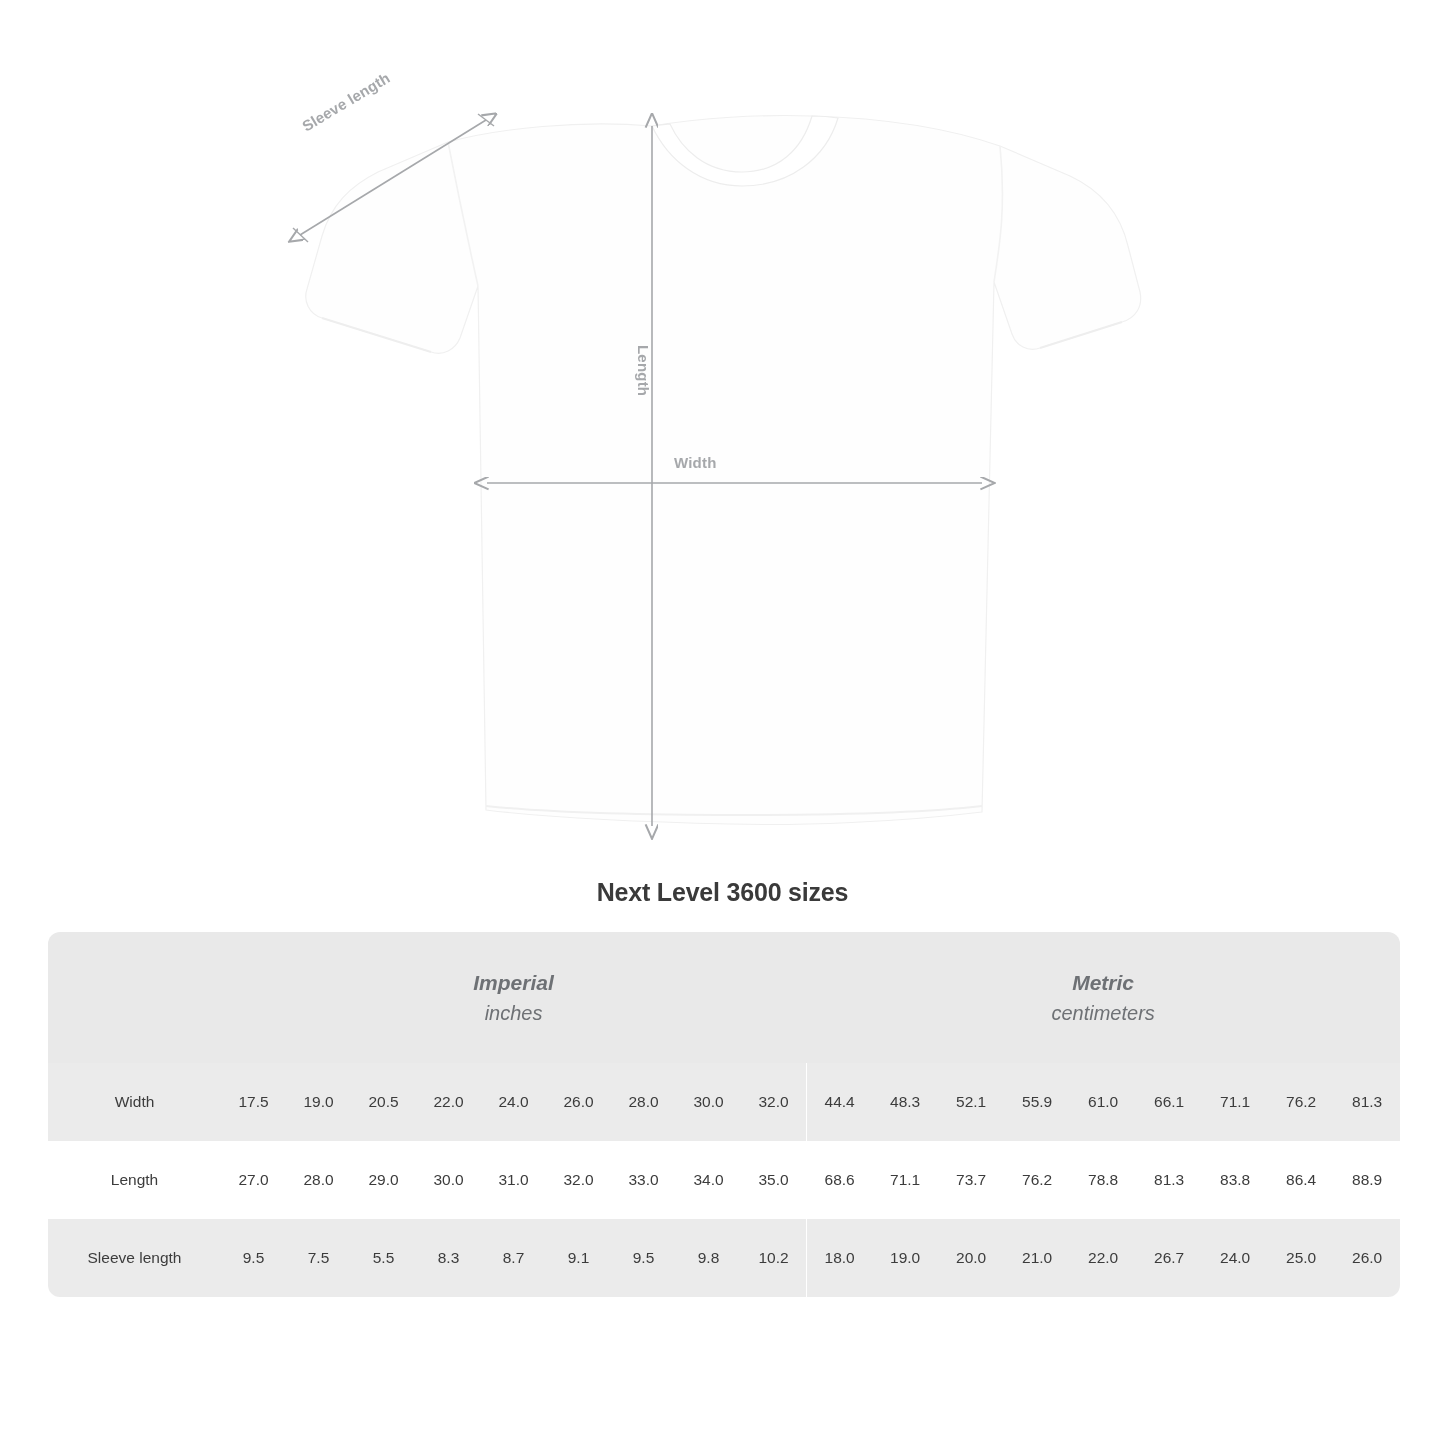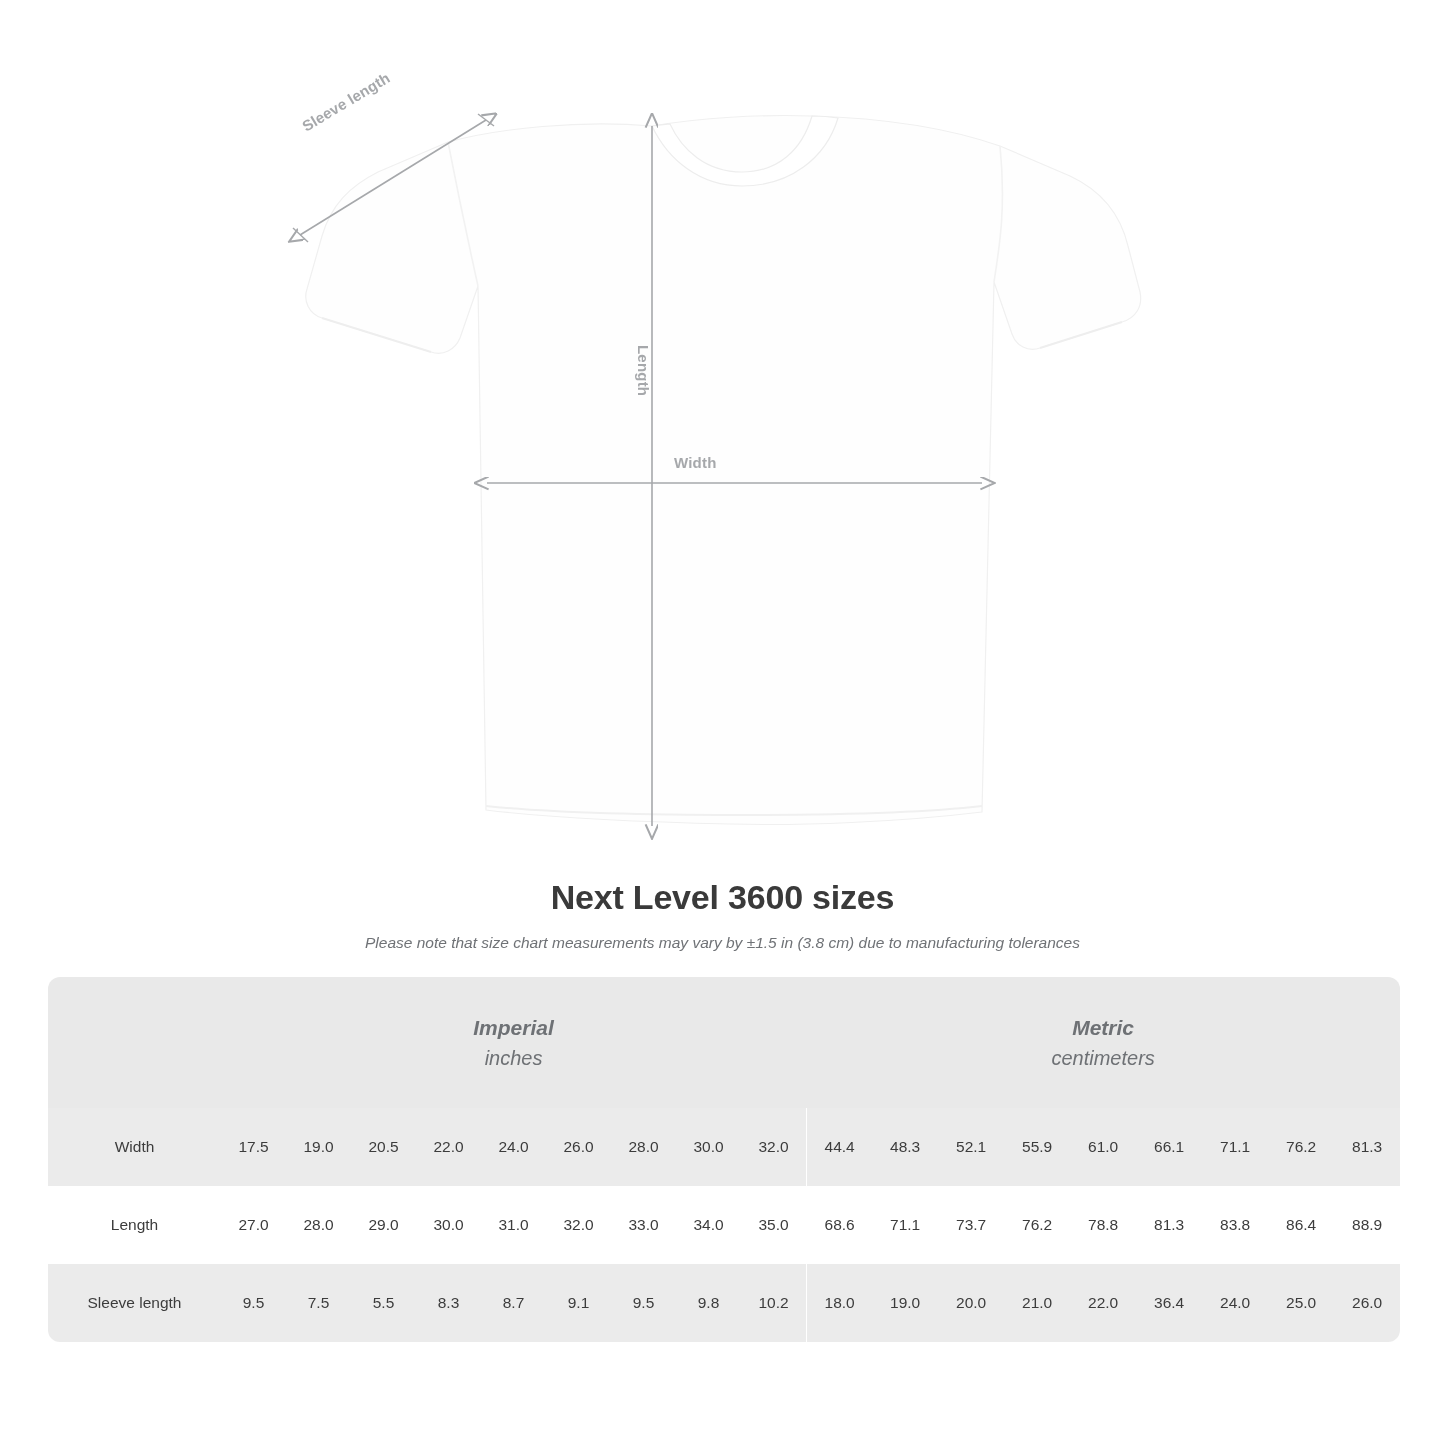--- a/index.html
+++ b/index.html
@@ -50,21 +50,21 @@
     left: 674px;
     top: 454px;
   }
 
   
   .title-block {
     text-align: center;
     margin-top: 18px;
   }
   .chart-title {
-    font-size: 34px;
+    font-size: 25px;
     font-weight: bold;
     color: #3a3a3a;
     margin: 0;
     letter-spacing: -0.2px;
   }
   .chart-note {
     font-size: 15.5px;
     font-style: italic;
     color: #6f7276;
     margin-top: 17px;
@@ -196,21 +196,20 @@
     </g>
   </svg>
 
   <div class="dim-label lbl-sleeve">Sleeve length</div>
   <div class="dim-label lbl-length">Length</div>
   <div class="dim-label lbl-width">Width</div>
 </div>
 
 <div class="title-block">
   <h1 class="chart-title">Next Level 3600 sizes</h1>
-  <div class="chart-note">Please note that size chart measurements may vary by ±1.5 in (3.8 cm) due to manufacturing tolerances</div>
 </div>
 
 <div class="table-wrap">
   <table class="size-table">
     <colgroup>
       <col style="width:173px">
       <col span="9" style="width:65px">
       <col span="9" style="width:66px">
     </colgroup>
     <tbody>
@@ -281,20 +280,20 @@
         <td class="val">8.7</td>
         <td class="val">9.1</td>
         <td class="val">9.5</td>
         <td class="val">9.8</td>
         <td class="val">10.2</td>
         <td class="val sep-left">18.0</td>
         <td class="val">19.0</td>
         <td class="val">20.0</td>
         <td class="val">21.0</td>
         <td class="val">22.0</td>
-        <td class="val">36.4</td>
+        <td class="val">26.7</td>
         <td class="val">24.0</td>
         <td class="val">25.0</td>
         <td class="val">26.0</td>
       </tr>
     </tbody>
   </table>
 </div>
 
 </body></html>

